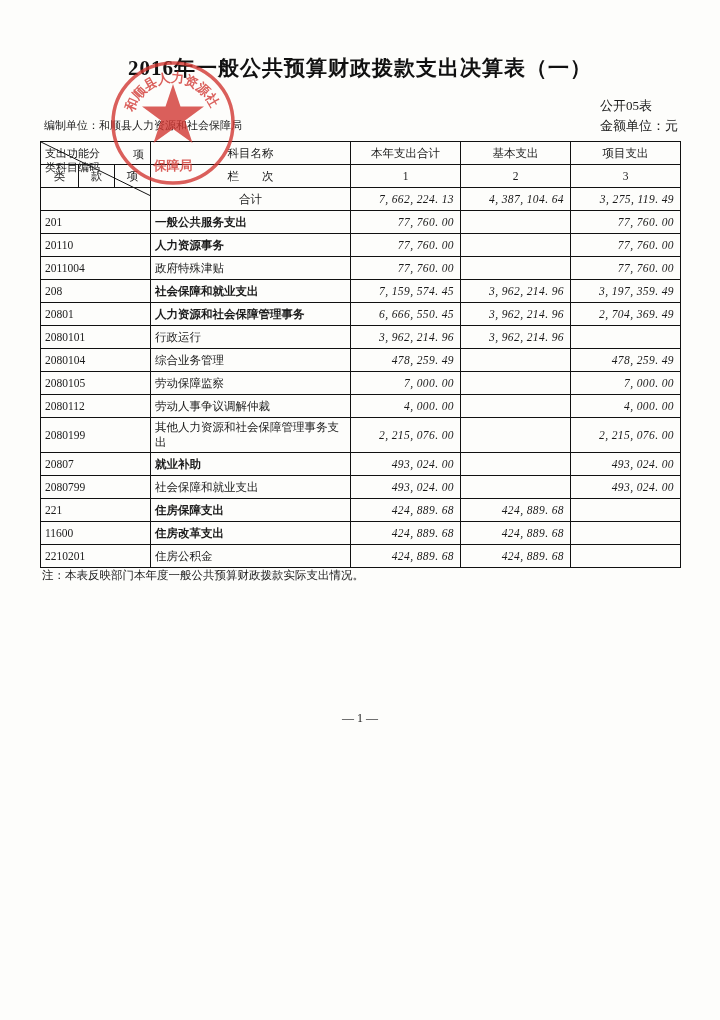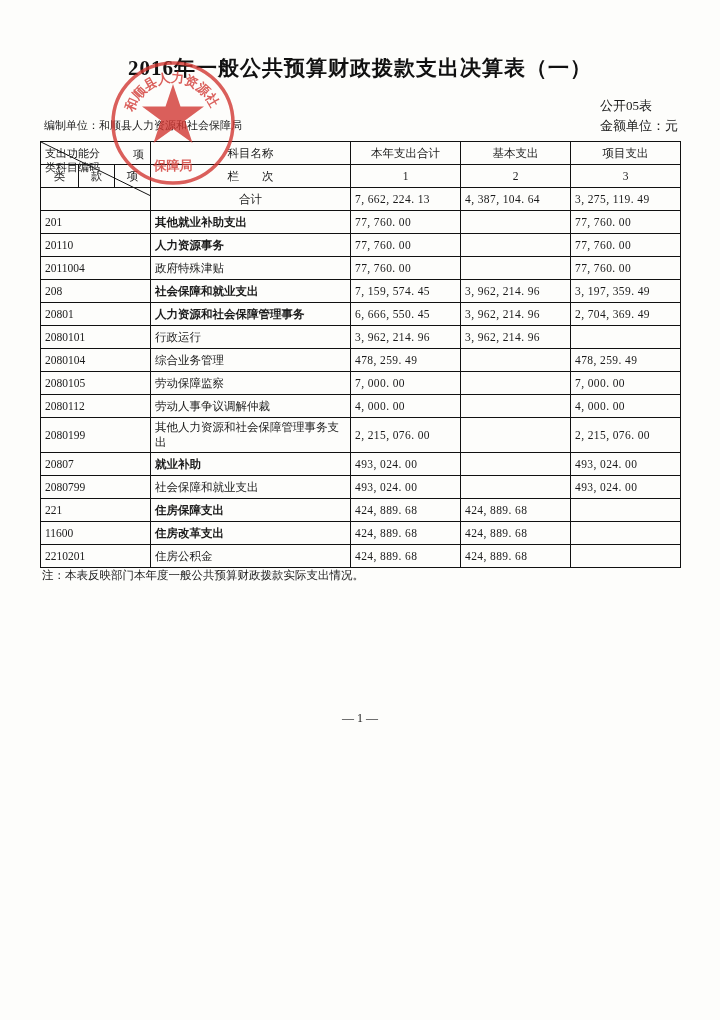--- a/index.html
+++ b/index.html
@@ -91,23 +91,25 @@
     right: 6px;
     top: 5px;
     font-size: 11px;
   }
   .name-cell {
     text-align: center;
     font-size: 12px;
   }
   .ctr { text-align: center; margin-left: 24px; }
   .num {
+    text-align: right;
     padding-right: 6px !important;
     font-family: "Liberation Serif", "DejaVu Serif", serif;
     letter-spacing: 0.4px;
+    font-style: italic;
   }
   .subj-l1 { padding-left: 10px; }
   .subj-l2 { padding-left: 22px; }
   .bold { font-weight: bold; }
   .note {
     font-size: 11.5px;
     padding-left: 2px;
   }
   .footer-page {
     position: absolute;
@@ -189,21 +191,21 @@
       </tr>
       <tr>
         <td colspan="3"></td>
         <td class="ctr">合计</td>
         <td class="num">7, 662, 224. 13</td>
         <td class="num">4, 387, 104. 64</td>
         <td class="num">3, 275, 119. 49</td>
       </tr>
     <tr>
           <td colspan="3">201</td>
-          <td class="subj-l1 bold">其他就业补助支出</td>
+          <td class="subj-l1 bold">一般公共服务支出</td>
           <td class="num">77, 760. 00</td>
           <td class="num"></td>
           <td class="num">77, 760. 00</td>
         </tr>
         <tr>
           <td colspan="3">20110</td>
           <td class="subj-l1 bold">人力资源事务</td>
           <td class="num">77, 760. 00</td>
           <td class="num"></td>
           <td class="num">77, 760. 00</td>

